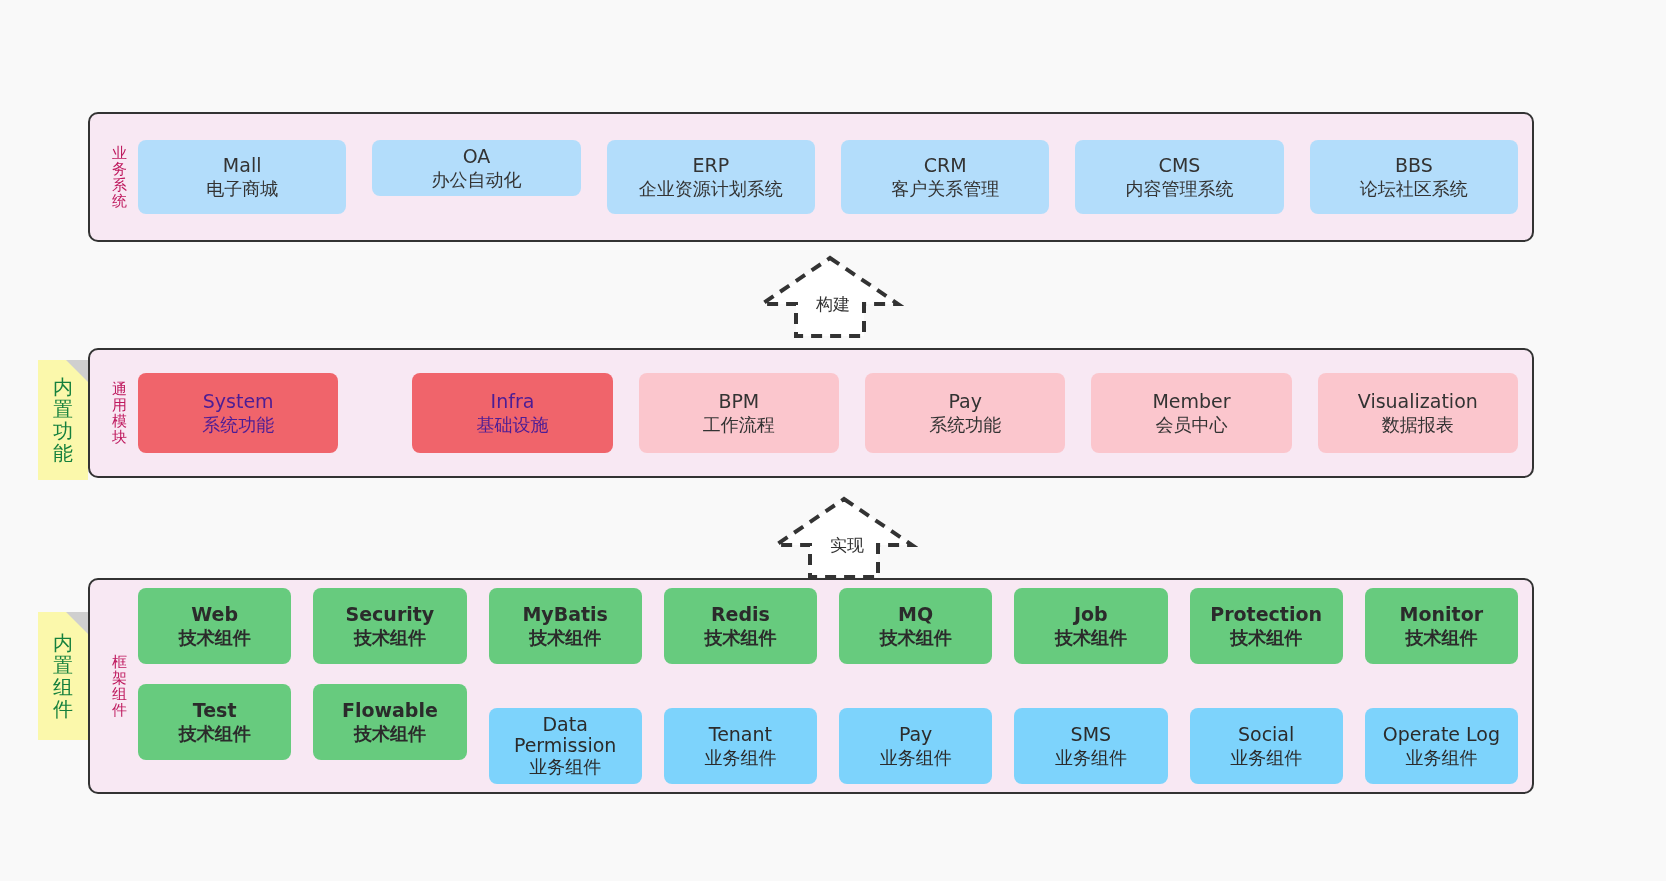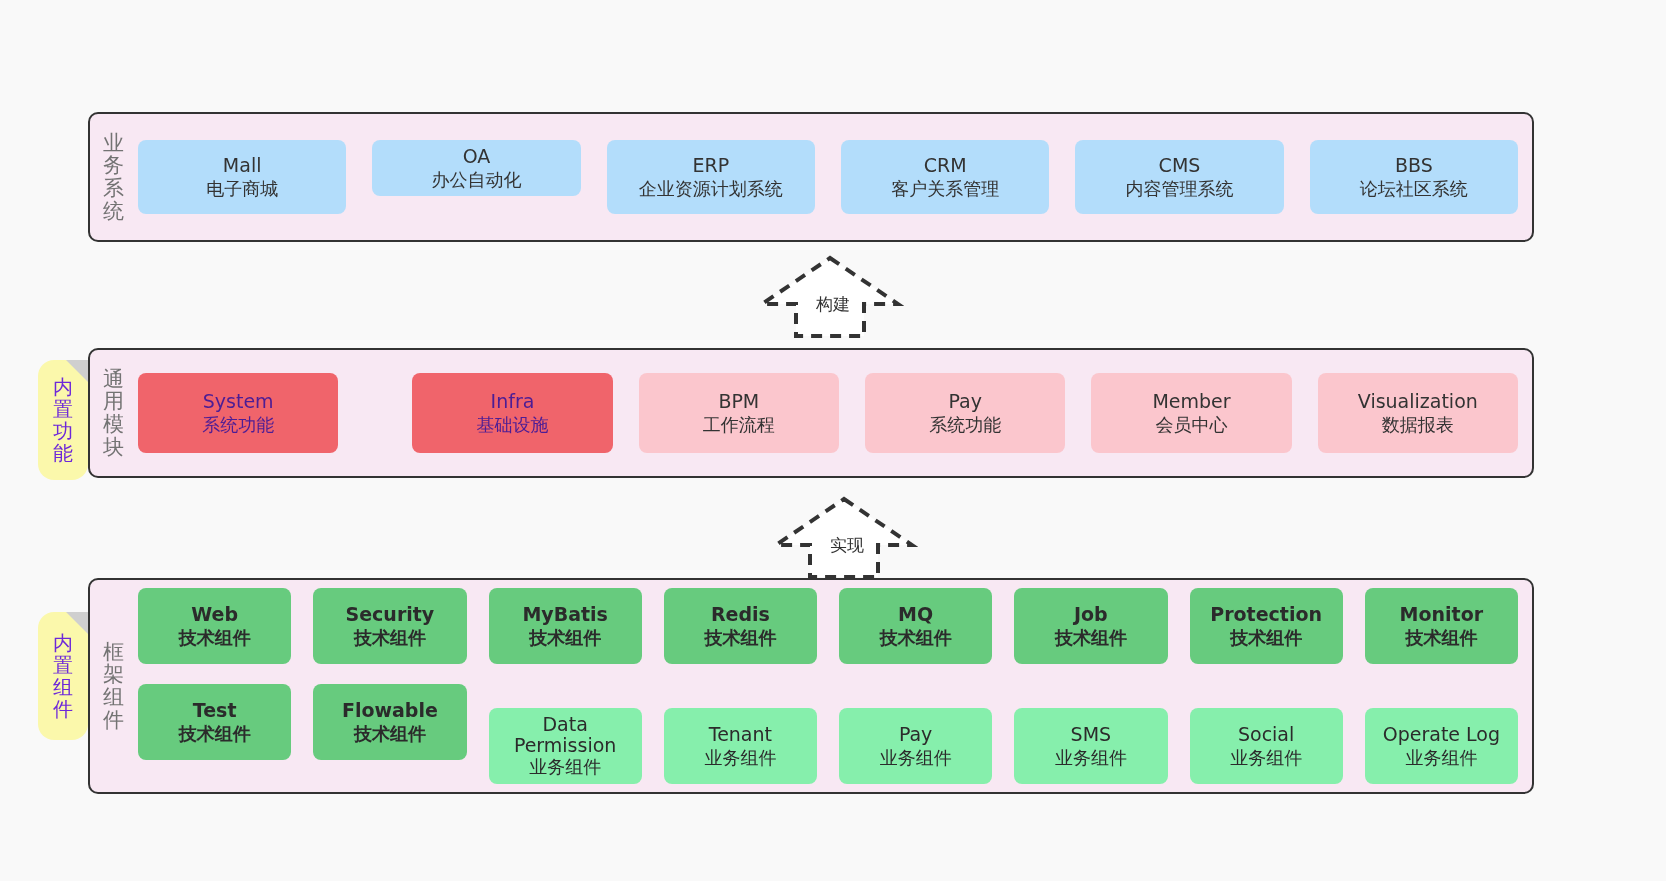--- a/index.html
+++ b/index.html
@@ -36,27 +36,27 @@
     align-items: stretch;
   }
 
   
   .layer-title {
     flex: 0 0 auto;
     width: 44px;
     display: flex;
     align-items: center;
     justify-content: center;
-    font-size: 21px;
+    font-size: 15px;
     line-height: 1.08;
-    color: #737373;
+    color: #be185d;
     letter-spacing: 0;
     white-space: normal;
     word-break: break-all;
-    text-align: left;
+    text-align: right;
     padding-left: 6px;
     box-sizing: border-box;
   }
   .layer-title span {
     display: block;
     width: 24px;
   }
 
   .layer-body {
     flex: 1 1 auto;
@@ -88,36 +88,35 @@
     padding: 6px 4px;
     line-height: 1.22;
   }
   .card .t1 { font-size: 19px; }
   .card .t2 { font-size: 18px; }
 
   .card.blue         { background: #b3ddfb; color: #333; }
   .card.red          { background: #f0646b; color: #4c1d95; }
   .card.pink         { background: #fbc6cd; color: #333; }
   .card.green        { background: #67cb7e; color: #2b2b2b; font-weight: bold; }
-  .card.green-light  { background: #86efac; color: #2b2b2b; margin-top: 24px; }
+  .card.green-light  { background: #7dd3fc; color: #2b2b2b; margin-top: 24px; }
 
   
   .note {
     position: absolute;
     background: #fbf8ab;
     box-sizing: border-box;
     display: flex;
     align-items: center;
     justify-content: center;
     font-size: 20px;
     line-height: 1.1;
-    color: #6d28d9;
+    color: #15803d;
     text-align: center;
     box-shadow: 0 0 0 0 transparent;
-    border-radius: 16px;
   }
   .note .note-text {
     display: block;
     width: 23px;
     word-break: break-all;
   }
   .note .fold {
     position: absolute;
     top: 0;
     right: 0;

